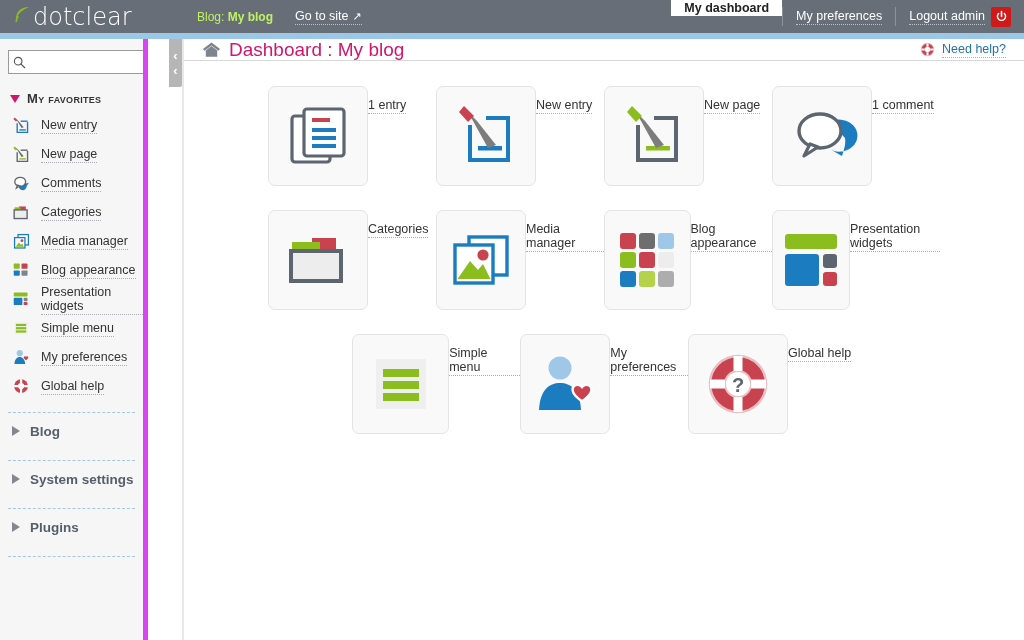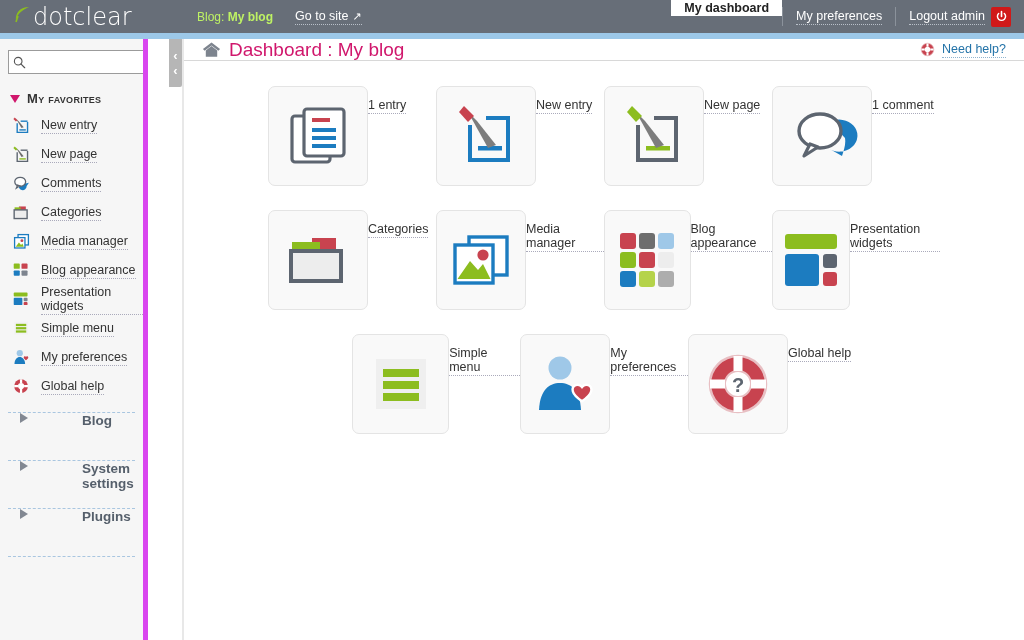--- a/index.html
+++ b/index.html
@@ -90,21 +90,21 @@
               display: flex; align-items: center; justify-content: center; }
   .fav-text {
     font-size: 12.5px; color: #333; border-bottom: 1px dotted #aab;
     padding-bottom: 1px; line-height: 14px;
   }
 
   .sb-divider {
     border-top: 1px dashed #a9c6e0; margin: 11px 8px 0 8px; height: 0;
   }
   .sb-section {
-    display: flex; height: 36px; padding-left: 20px; gap: 44px;
+    display: flex; align-items: center; height: 36px; padding-left: 12px;
   }
   .sb-arrow {
     width: 0; height: 0; border-top: 5px solid transparent;
     border-bottom: 5px solid transparent; border-left: 8px solid #828892;
     margin-right: 10px;
   }
   .sb-section-label { font-size: 13.5px; color: #555f6b; font-weight: bold; }
 
   
   #collapse-handle {

